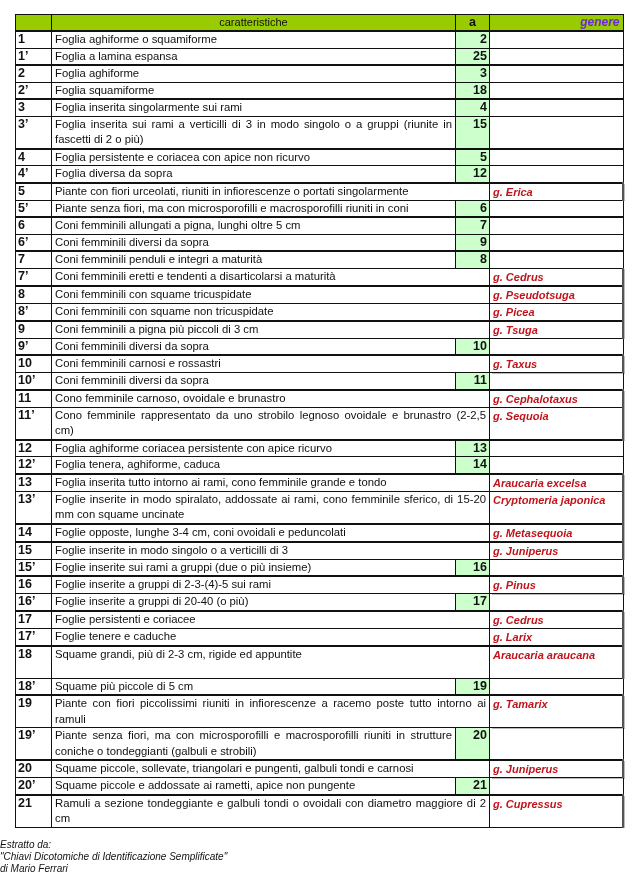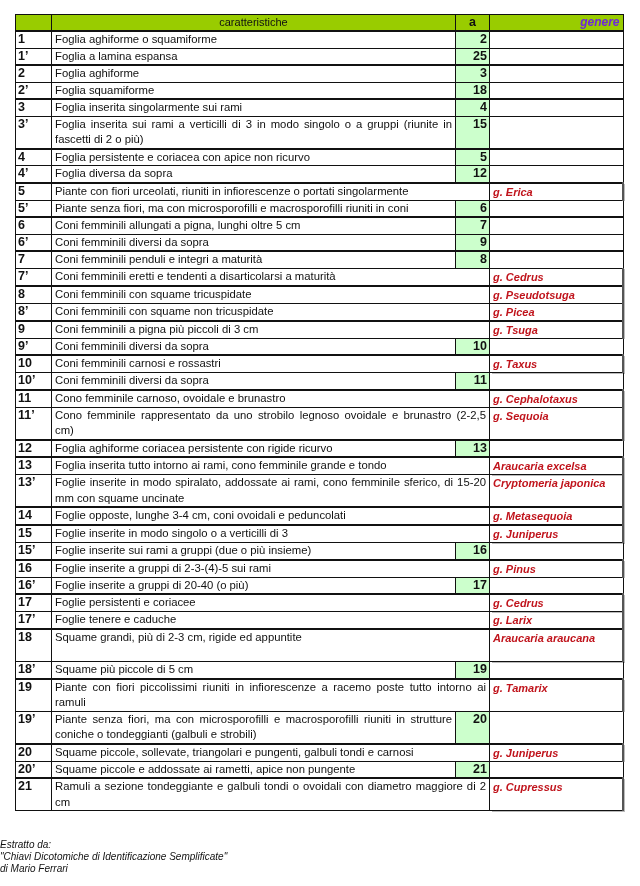--- a/index.html
+++ b/index.html
@@ -158,22 +158,28 @@
         <td class="desc" colspan="2">Cono femminile carnoso, ovoidale e brunastro</td>
         <td class="gen result">g. Cephalotaxus</td>
       </tr>
       <tr class="row">
         <td class="num">11’</td>
         <td class="desc" colspan="2">Cono femminile rappresentato da uno strobilo legnoso ovoidale e brunastro (2-2,5 cm)</td>
         <td class="gen result">g. Sequoia</td>
       </tr>
       <tr class="row grp-start">
         <td class="num">12</td>
-        <td class="desc">Foglia aghiforme coriacea persistente con rigide ricurvo</td>
+        <td class="desc">Foglia aghiforme coriacea persistente con apice ricurvo</td>
         <td class="a">13</td>
+        <td class="gen open"></td>
+      </tr>
+      <tr class="row">
+        <td class="num">12’</td>
+        <td class="desc">Foglia tenera, aghiforme, caduca</td>
+        <td class="a">14</td>
         <td class="gen open"></td>
       </tr>
       <tr class="row grp-start">
         <td class="num">13</td>
         <td class="desc" colspan="2">Foglia inserita tutto intorno ai rami, cono femminile grande e tondo</td>
         <td class="gen result">Araucaria excelsa</td>
       </tr>
       <tr class="row">
         <td class="num">13’</td>
         <td class="desc" colspan="2">Foglie inserite in modo spiralato, addossate ai rami, cono femminile sferico, di 15-20 mm con squame uncinate</td>

